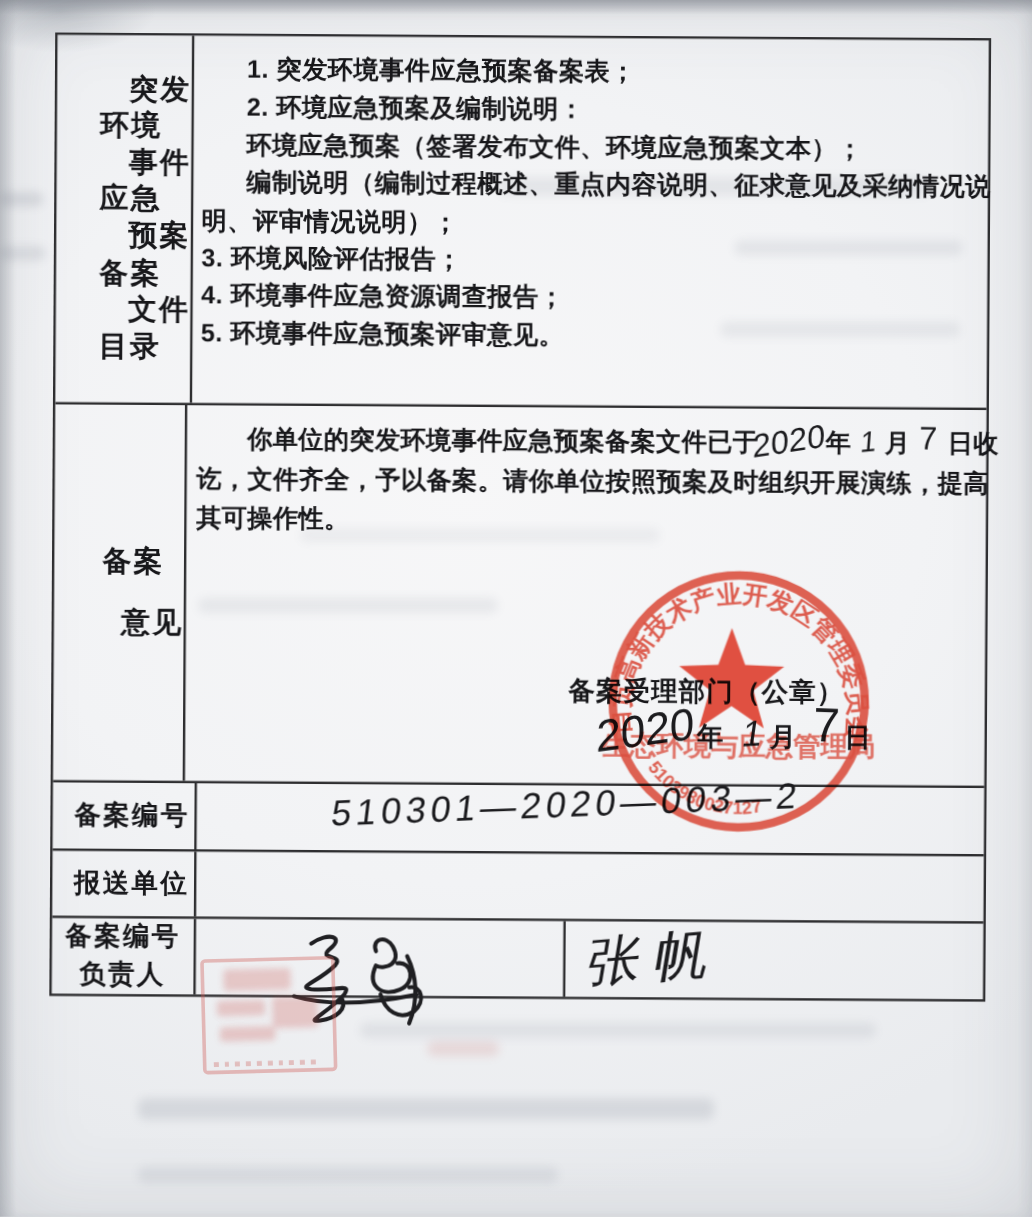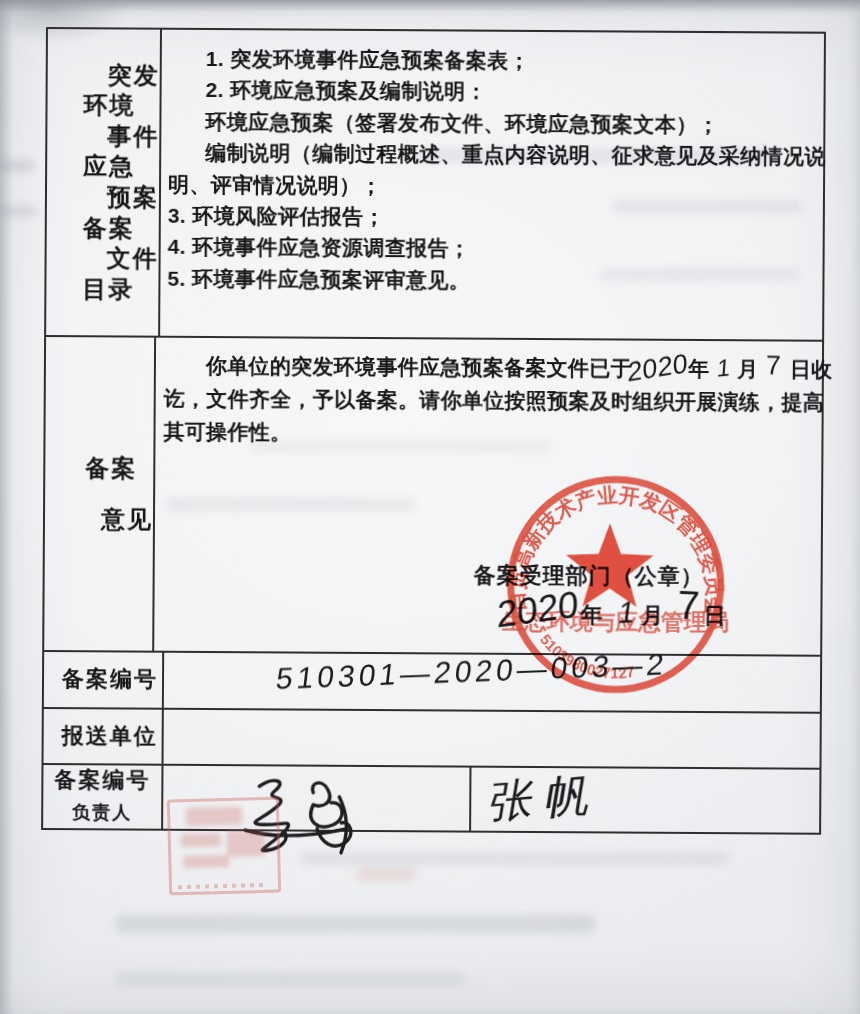--- a/index.html
+++ b/index.html
@@ -208,21 +208,21 @@
       <div class="trow row-unit">
         <div class="lcell lab-mid">
           <div class="vlab" style="margin-left:0;font-size:22px">报送单位</div>
         </div>
         <div class="ccell"></div>
       </div>
 
       <div class="trow row-sign">
         <div class="lcell lab5">
           <div class="vlab" style="margin-left:0;font-size:22px">备案编号</div>
-          <div class="vlab" style="margin-left:0;font-size:18px">负责人</div>
+          <div class="vlab" style="margin-left:0;font-size:22px">负责人</div>
         </div>
         <div class="sig1-cell">
           <svg class="sig1-svg" width="170" height="110" viewBox="0 0 170 110">
             <g fill="none" stroke="#1f1f22" stroke-width="3.4" stroke-linecap="round" stroke-linejoin="round">
               <path d="M38 18 C52 8, 66 12, 54 22 C42 32, 66 26, 58 36 C44 50, 26 54, 38 56 C58 58, 72 50, 66 60 C52 76, 32 84, 46 82 C60 80, 68 72, 64 64"></path>
               <path d="M24 62 C52 70, 88 68, 126 60"></path>
               <path d="M92 24 C88 14, 100 10, 106 20 C114 34, 100 40, 92 36 C84 54, 98 62, 112 56 C126 50, 122 32, 110 34"></path>
               <path d="M96 60 C100 74, 112 82, 124 74 C134 66, 130 52, 120 54"></path>
               <path d="M118 28 C126 44, 128 64, 120 84"></path>
             </g>

